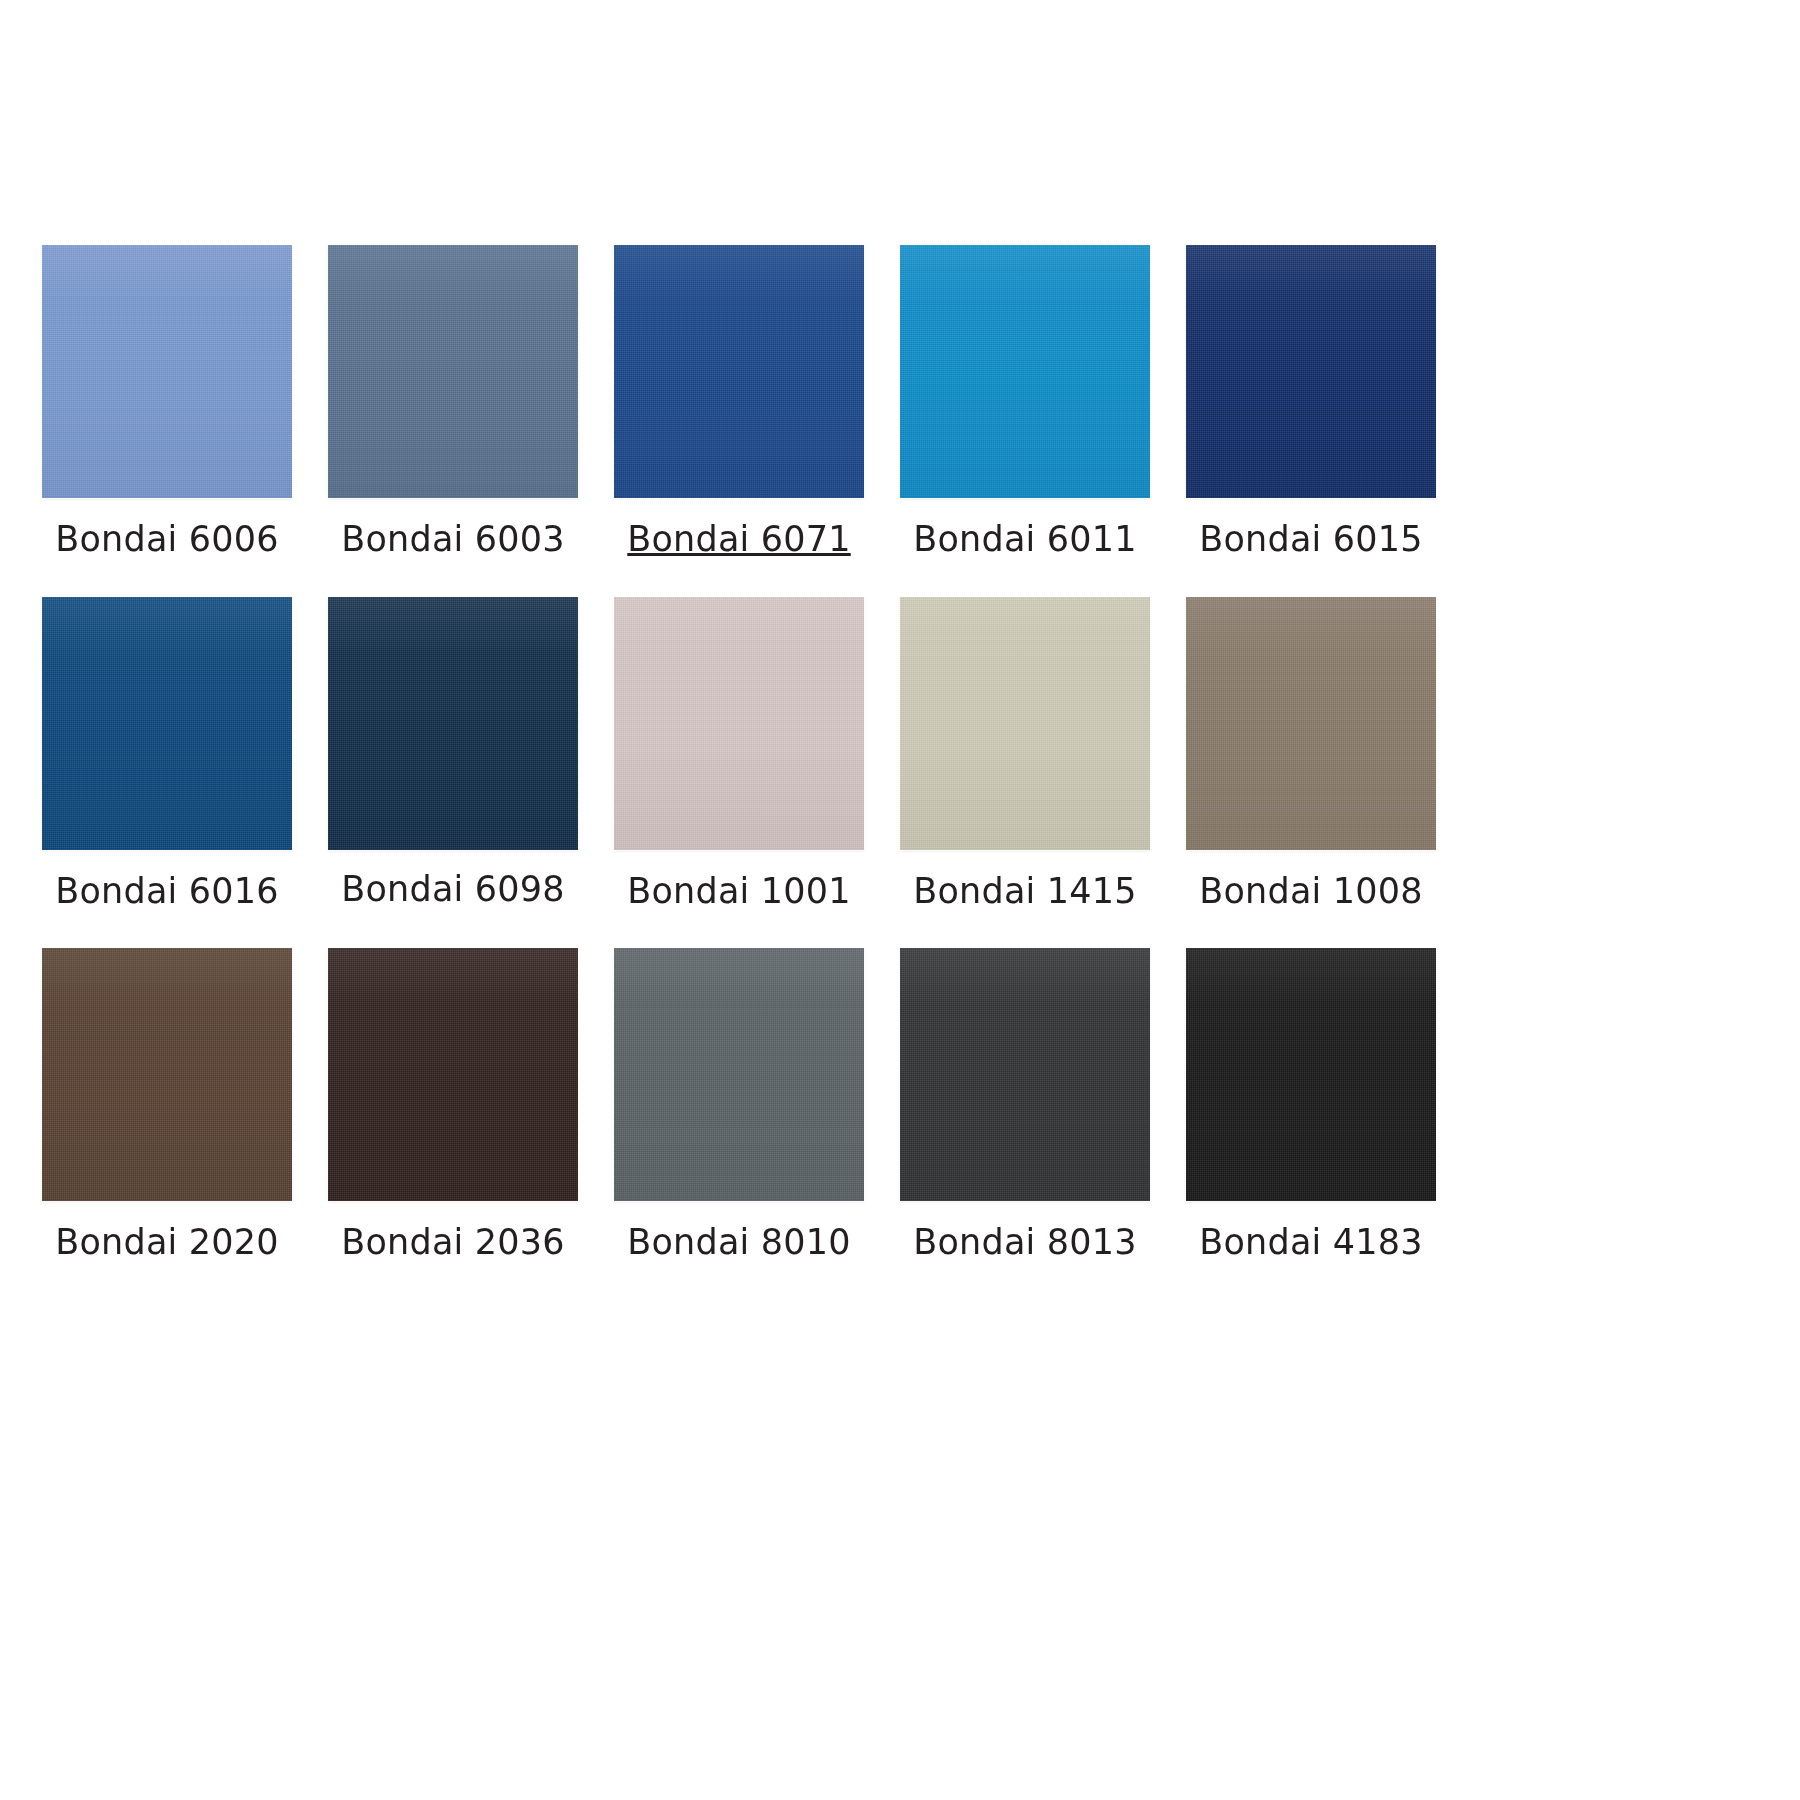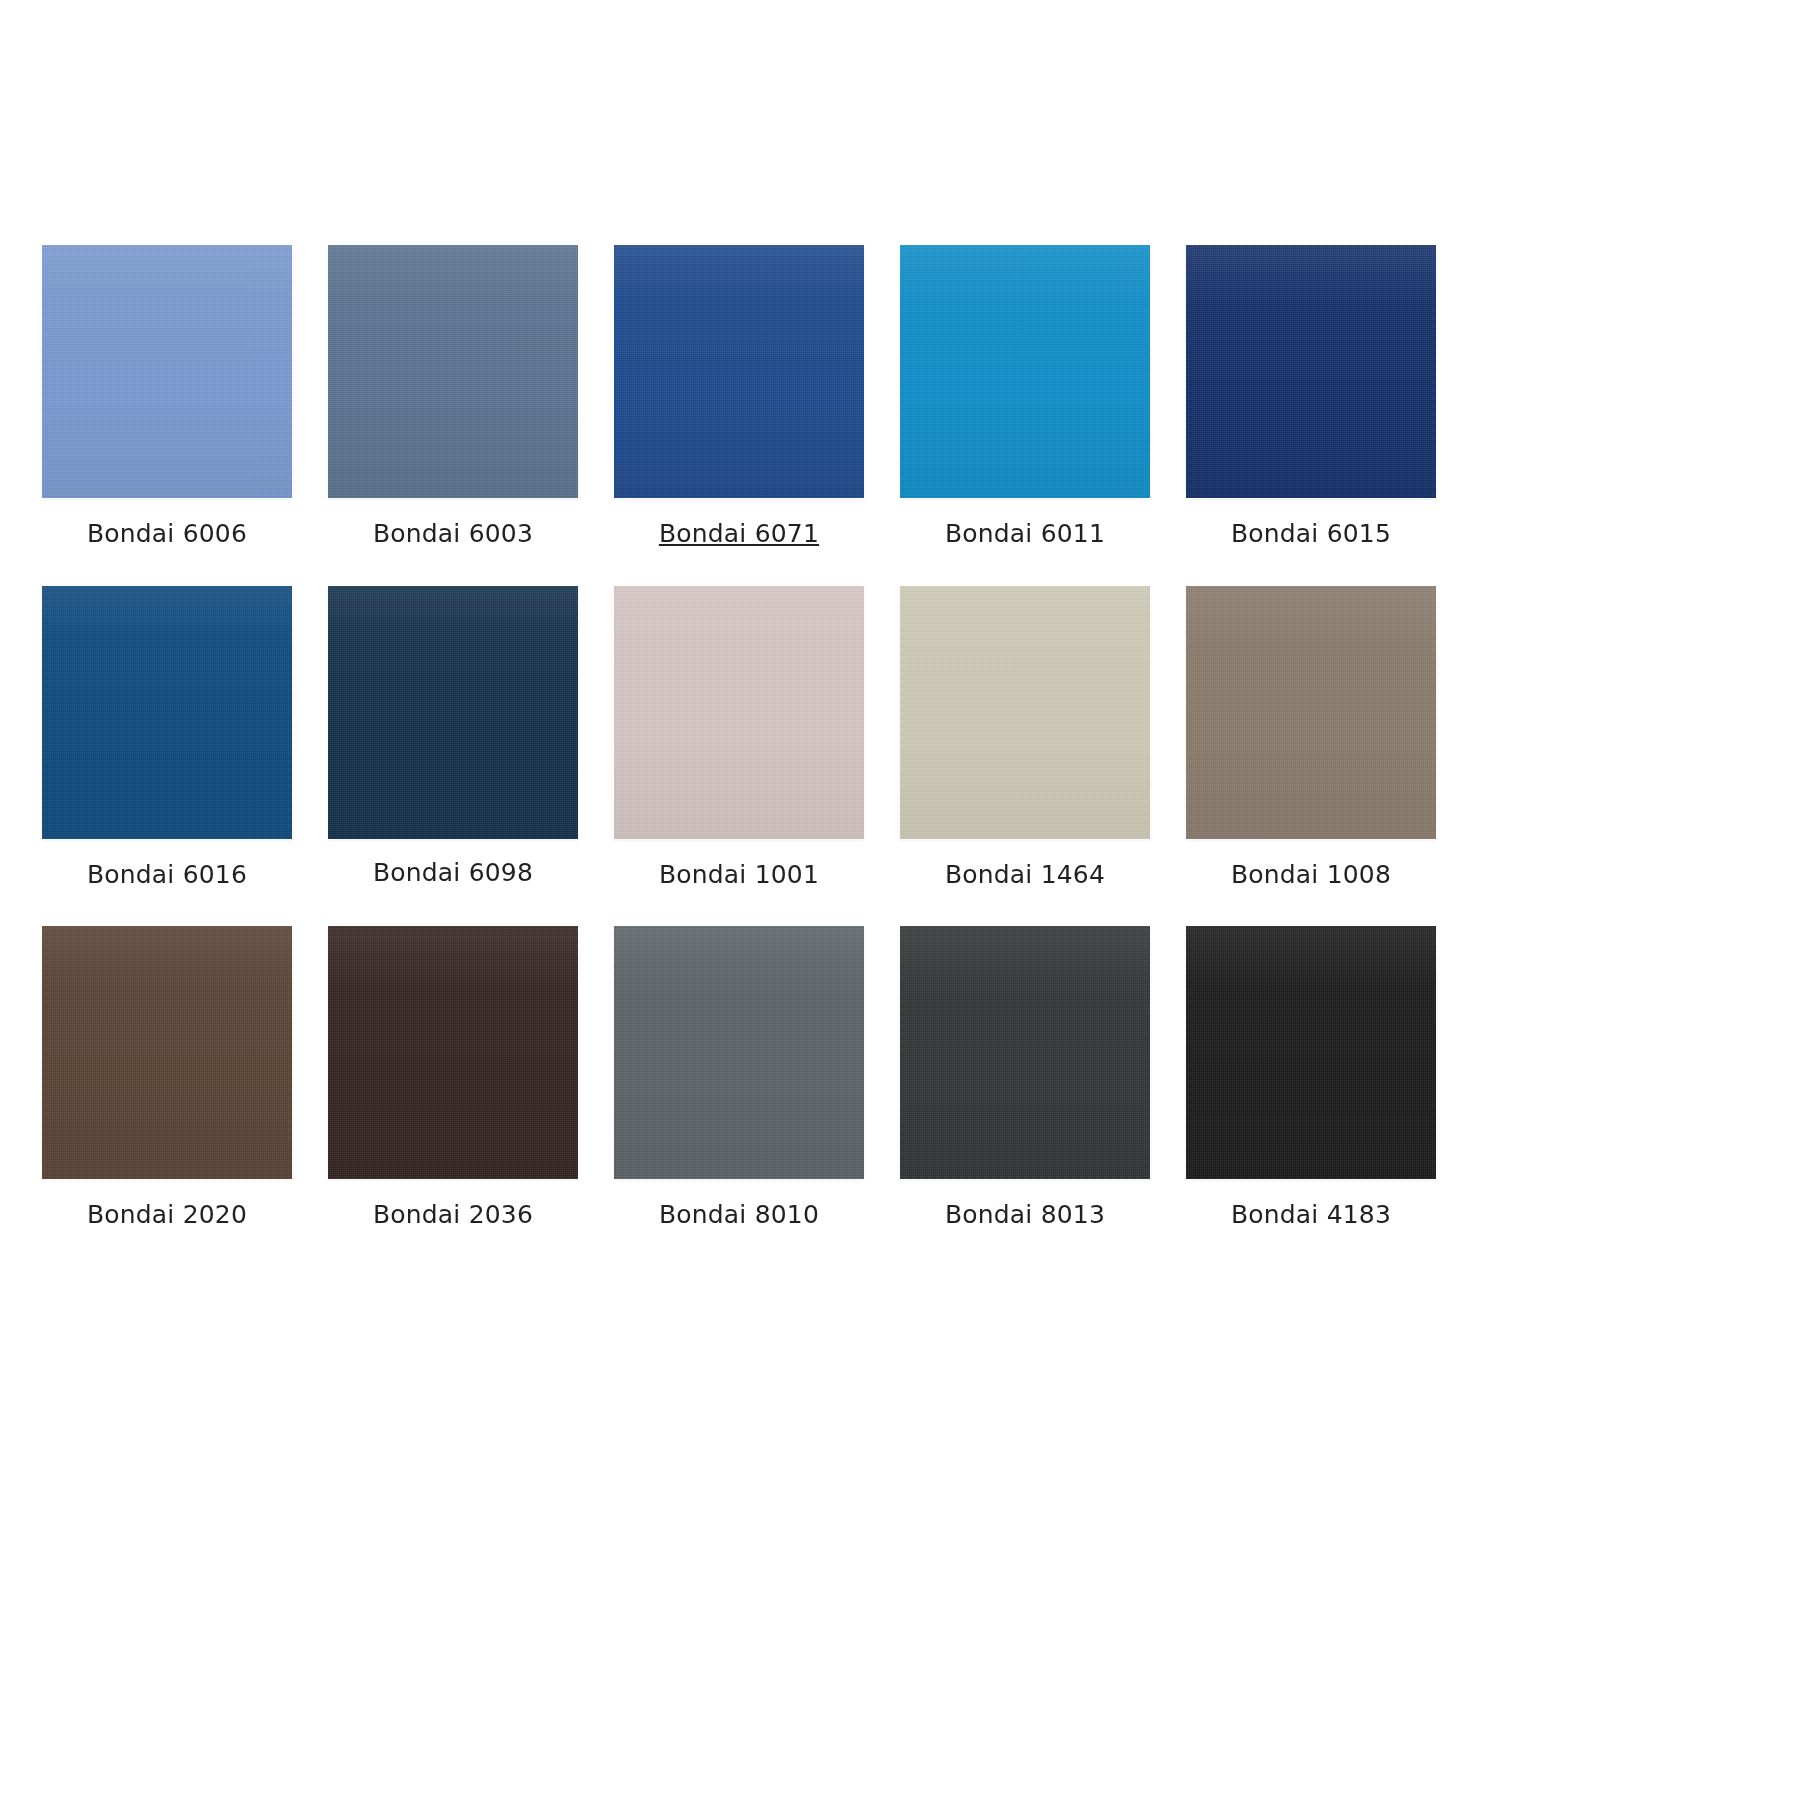--- a/index.html
+++ b/index.html
@@ -86,21 +86,21 @@
       rgba(255,255,255,0.07) 0%,
       rgba(255,255,255,0.01) 22%,
       rgba(0,0,0,0.0) 60%,
       rgba(0,0,0,0.035) 100%
     );
     pointer-events: none;
   }
 
   .swatch-label {
     margin-top: 22px;
-    font-size: 25px;
+    font-size: 35px;
     line-height: 1.1;
     color: #231f20;
     letter-spacing: 0.2px;
     text-align: center;
     white-space: nowrap;
   }
 </style>
 </head>
 <body>
 
@@ -133,21 +133,21 @@
       <div class="swatch-cell">
         <div class="swatch-chip" style="background-color: rgb(20, 48, 76);"></div>
         <div class="swatch-label" style="color: rgb(35, 31, 32); margin-top: 20px;">Bondai 6098</div>
       </div>
       <div class="swatch-cell">
         <div class="swatch-chip" style="background-color: rgb(214, 199, 197);"></div>
         <div class="swatch-label" style="color: rgb(35, 31, 32);">Bondai 1001</div>
       </div>
       <div class="swatch-cell">
         <div class="swatch-chip" style="background-color: rgb(207, 204, 183);"></div>
-        <div class="swatch-label" style="color: rgb(35, 31, 32);">Bondai 1464</div>
+        <div class="swatch-label" style="color: rgb(35, 31, 32);">Bondai 1415</div>
       </div>
       <div class="swatch-cell">
         <div class="swatch-chip" style="background-color: rgb(139, 124, 108);"></div>
         <div class="swatch-label" style="color: rgb(35, 31, 32);">Bondai 1008</div>
       </div>
       <div class="swatch-cell">
         <div class="swatch-chip" style="background-color: rgb(90, 67, 52);"></div>
         <div class="swatch-label" style="color: rgb(35, 31, 32);">Bondai 2020</div>
       </div>
       <div class="swatch-cell">

